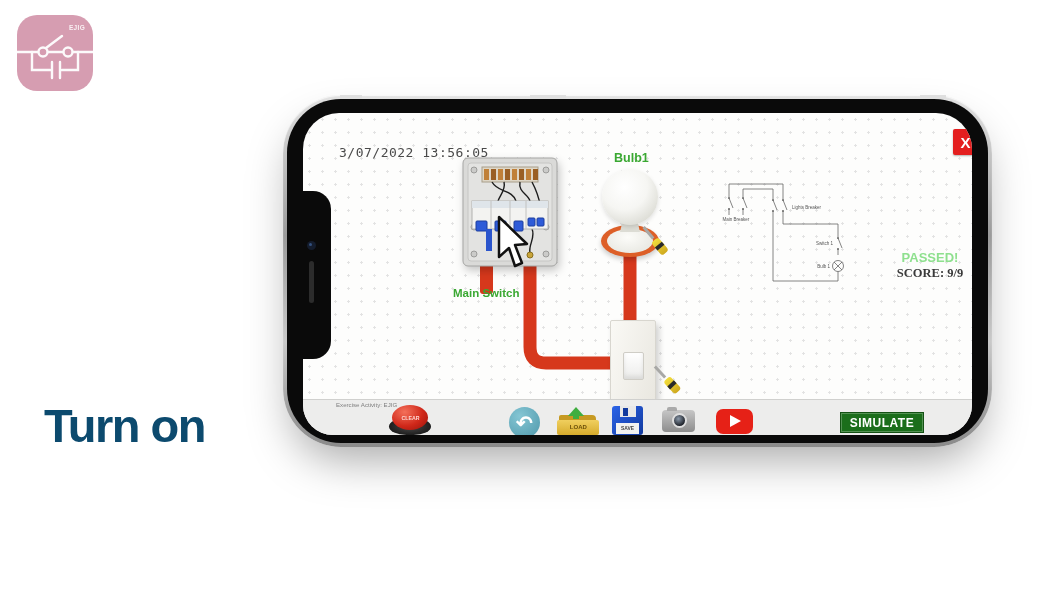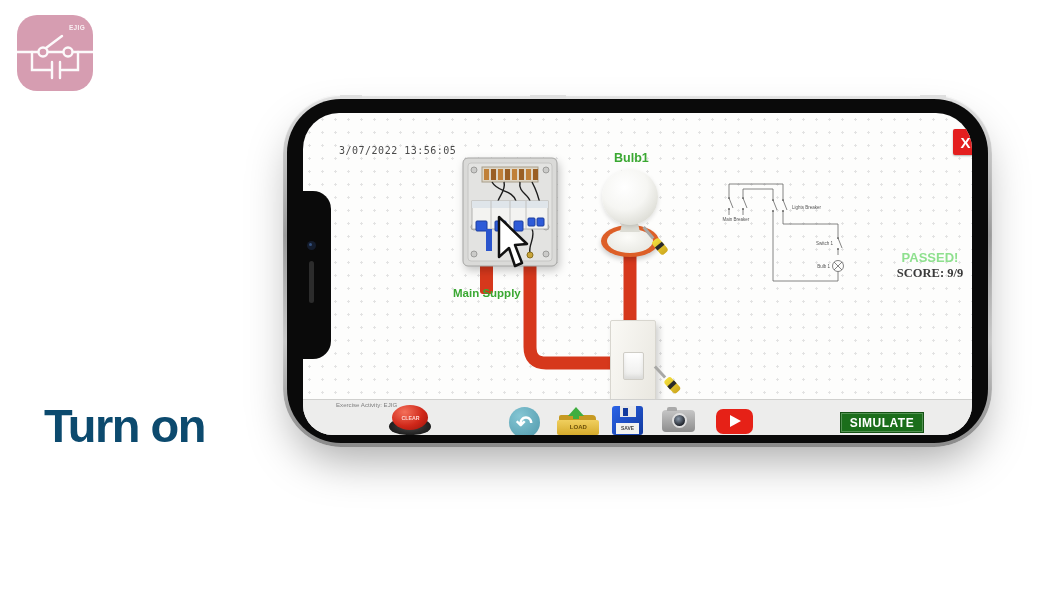--- a/index.html
+++ b/index.html
@@ -32,21 +32,21 @@
          border-radius:0 18px 18px 0;}
   .notch-cam{position:absolute;left:16px;top:50px;width:9px;height:9px;border-radius:50%;
              background:#141c2c;}
   .notch-cam::after{content:'';position:absolute;left:2px;top:2px;width:3px;height:3px;
              border-radius:50%;background:#33507e;}
   .notch-spk{position:absolute;left:18px;top:70px;width:5px;height:42px;border-radius:3px;
              background:#2c2c2c;}
 
   
   .timestamp{position:absolute;left:36px;top:32px;font-family:"DejaVu Sans Mono",monospace;
-             font-size:10px;color:#4a4a4a;letter-spacing:.5px;}
+             font-size:13px;color:#4a4a4a;letter-spacing:.5px;}
   .close-btn{position:absolute;left:650px;top:16px;width:25px;height:26px;background:#e41f1f;
              border-radius:2px;color:#fff;font-weight:bold;font-size:15px;display:flex;
              align-items:center;justify-content:center;box-shadow:0 1px 2px rgba(0,0,0,.3);}
 
   .wires{position:absolute;left:0;top:0;}
 
   
   .panel{position:absolute;left:159px;top:44px;width:96px;height:110px;
          filter:drop-shadow(2px 4px 4px rgba(0,0,0,.22));}
   .cursor{position:absolute;left:193px;top:102px;}
@@ -221,21 +221,21 @@
             </g>
             <rect x="24" y="72" width="6" height="22" fill="#2b55cc"></rect>
             <circle cx="68" cy="98" r="3" fill="#c9a53a" stroke="#8a6f1e"></circle>
           </svg>
         </div>
 
         <svg class="cursor" width="44" height="54" viewBox="0 0 44 54">
           <polygon points="3,2 3,42 13,33 19,51 26,48 19,30 31,29" fill="#ffffff" stroke="#111111" stroke-width="2.5" stroke-linejoin="round"></polygon>
         </svg>
 
-        <div class="green-label main-supply">Main Supply</div>
+        <div class="green-label main-supply">Main Switch</div>
         <div class="green-label bulb-name">Bulb1</div>
 
         <div class="bulb-ring"></div>
         <div class="bulb-disc"></div>
         <div class="bulb-neck"></div>
         <div class="bulb-sphere"></div>
         <div class="sd sd1">
           <div class="sd-tip"></div>
             <div class="sd-handle"></div>
         </div>

